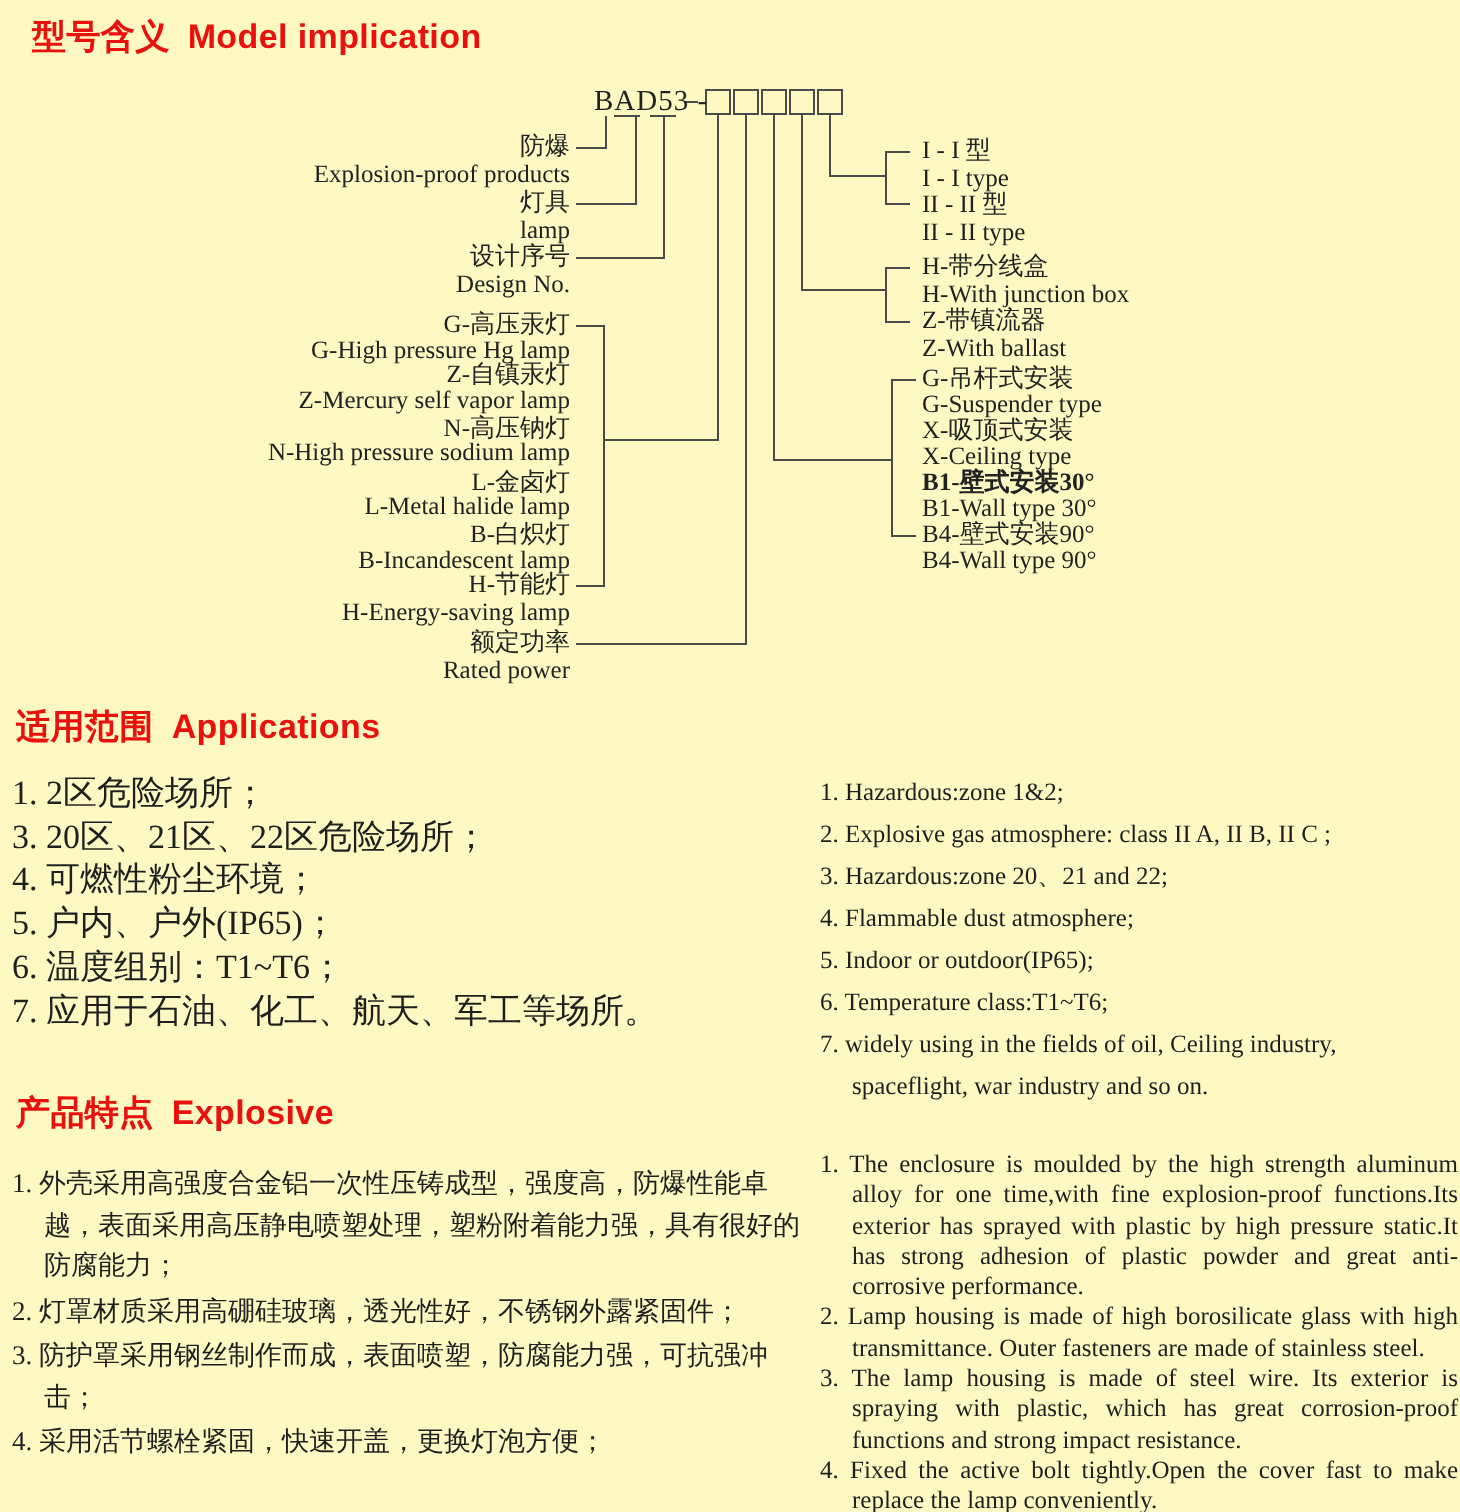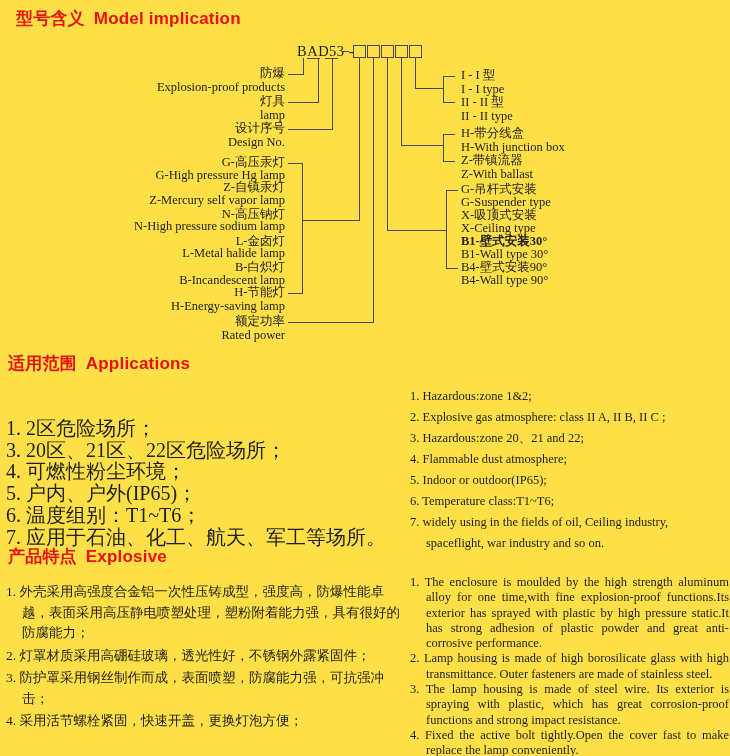--- a/index.html
+++ b/index.html
@@ -1,17 +1,17 @@
 <!DOCTYPE html>
 <html><head>
 <meta charset="utf-8">
 <style>
   html,body{margin:0;padding:0;background:#fff;}
   .page{
-    position:relative;width:730px;height:756px;background:#fde047;overflow:hidden;
+    position:relative;width:730px;height:756px;background:#fef9c3;overflow:hidden;
     font-family:"Liberation Serif","DejaVu Serif",serif;color:#1f1f1f;
   }
   .sec-title{
     position:absolute;margin:0;font-family:"Liberation Sans","DejaVu Sans",sans-serif;
     font-size:17px;font-weight:bold;color:#e8110d;white-space:nowrap;letter-spacing:0.2px;
   }
   .sec-title .en{margin-left:9px;}
   .model-code{
     position:absolute;left:297px;top:43px;font-size:14.5px;color:#222;
     white-space:nowrap;letter-spacing:0.5px;
@@ -20,21 +20,21 @@
   .lbl-l{
     position:absolute;right:445px;font-size:12.5px;line-height:13px;
     white-space:nowrap;color:#222;text-align:right;
   }
   .lbl-r{
     position:absolute;left:461px;font-size:12.5px;line-height:13px;
     white-space:nowrap;color:#222;
   }
   .list{position:absolute;}
   .list .item{padding-left:16px;text-indent:-16px;}
-  .app-cn{left:6px;top:386px;width:392px;font-size:20px;line-height:21.7px;margin-top:32px;}
+  .app-cn{left:6px;top:386px;width:392px;font-size:17px;line-height:21.7px;}
   .app-cn .item{white-space:nowrap;}
   .app-en{left:410px;top:386px;width:318px;font-size:12.5px;line-height:21px;}
   .feat-cn{left:6px;top:582px;width:396px;font-size:13.5px;line-height:20.5px;}
   .feat-cn .item{margin-bottom:2px;}
   .feat-en{left:410px;top:575px;width:319px;font-size:12.5px;line-height:15.3px;text-align:justify;}
 </style>
 </head>
 <body>
 
 <div class="page">

